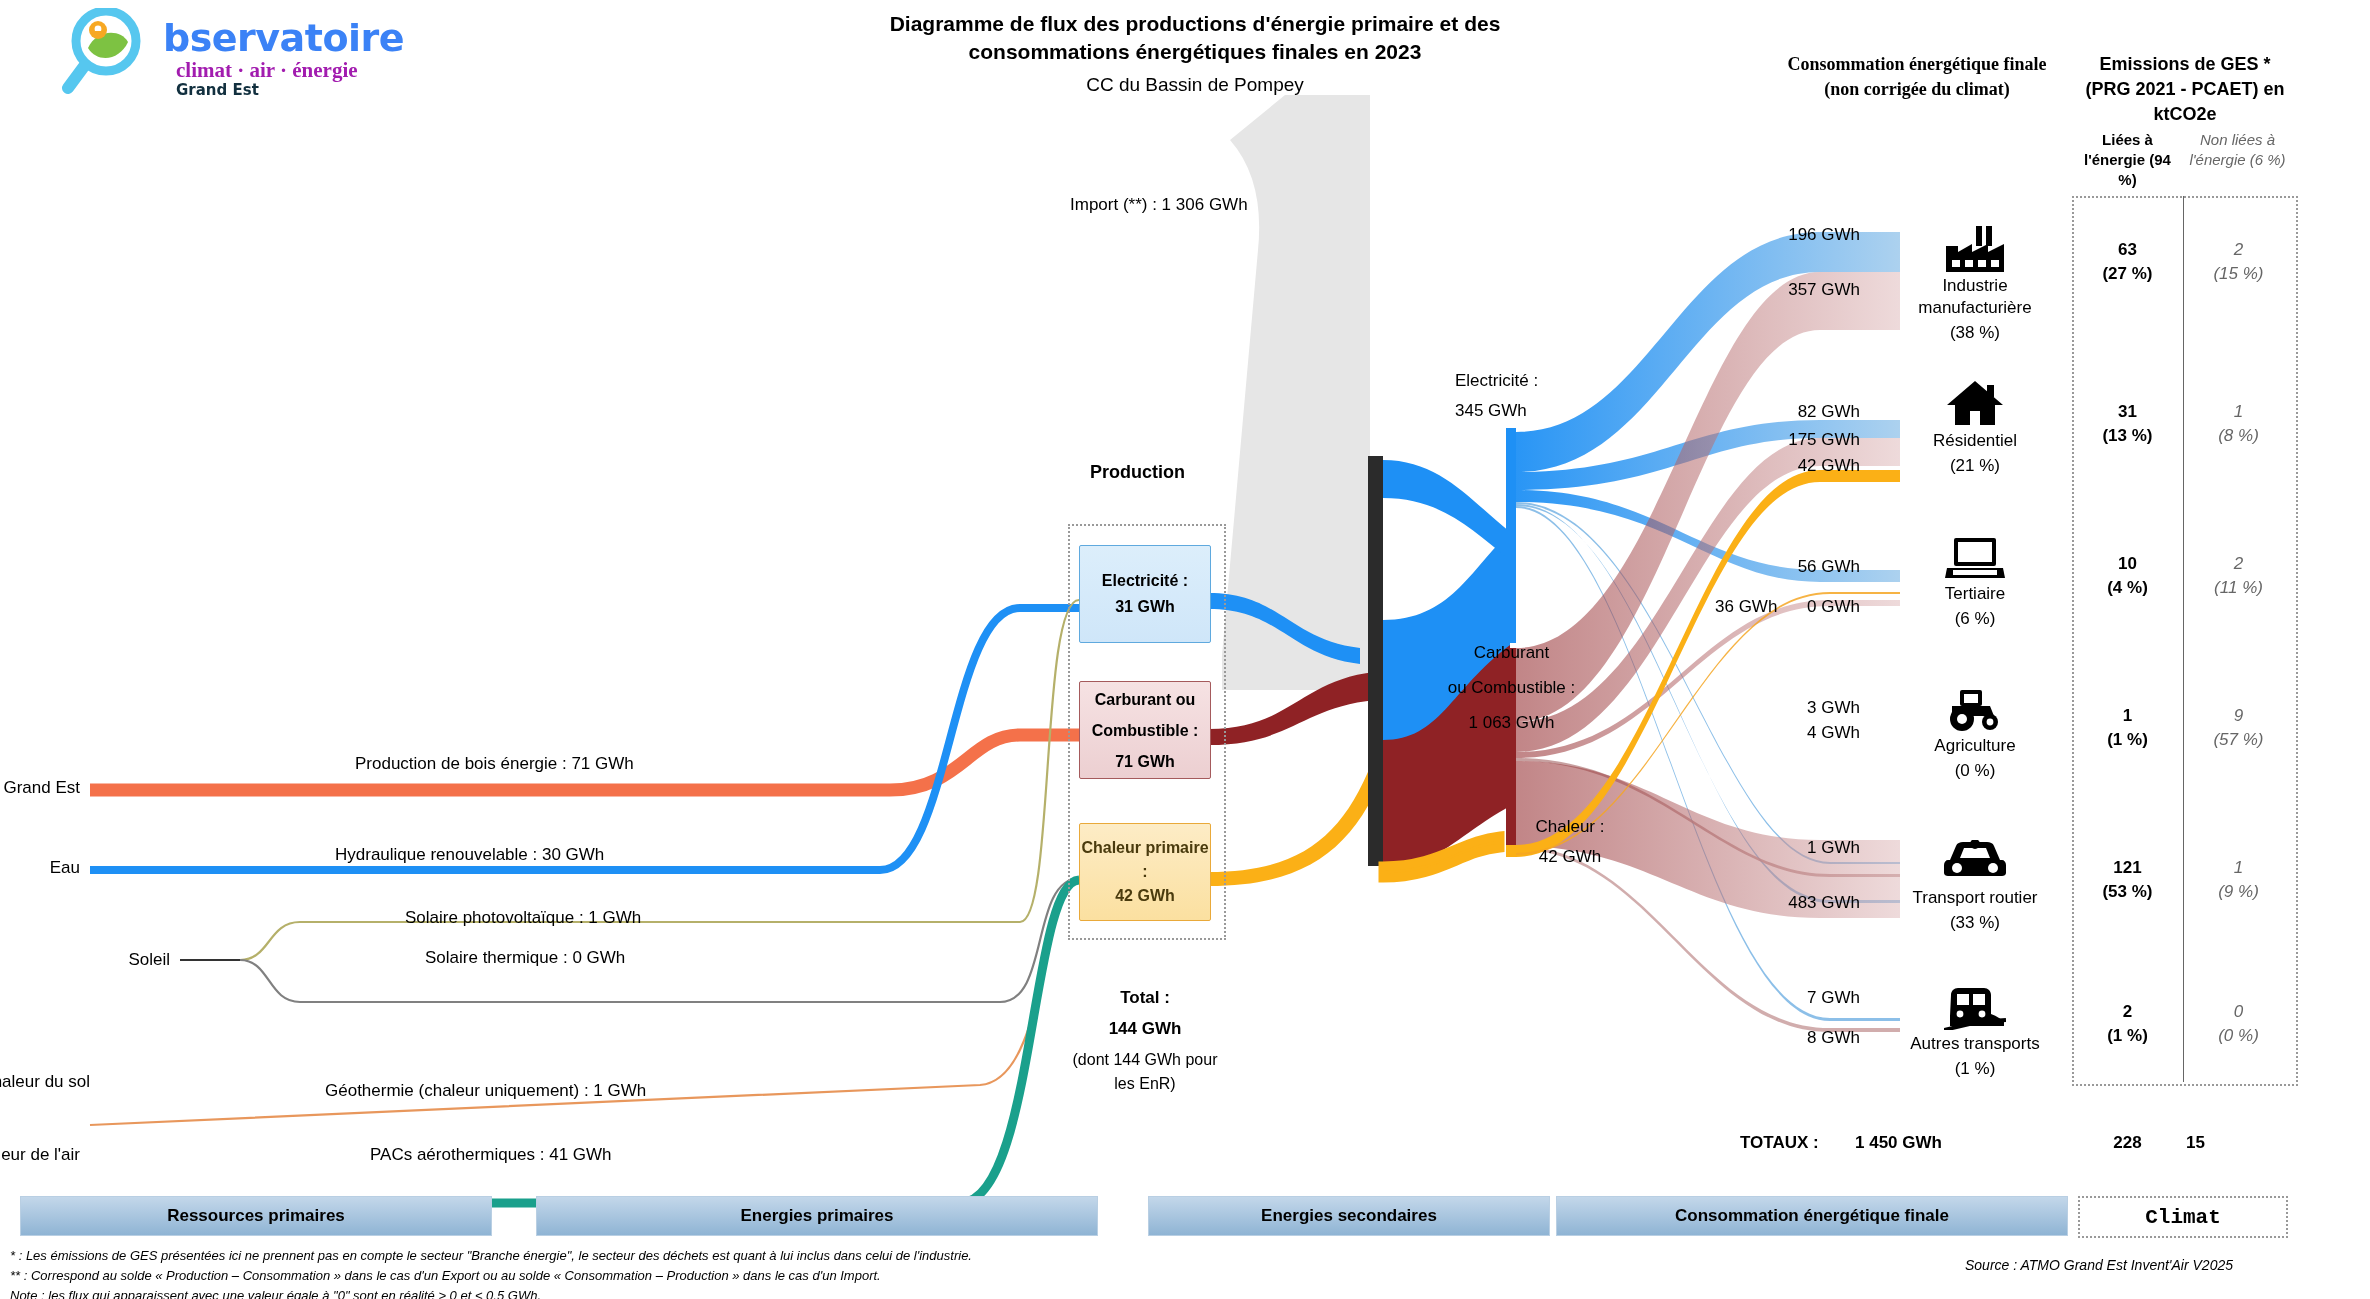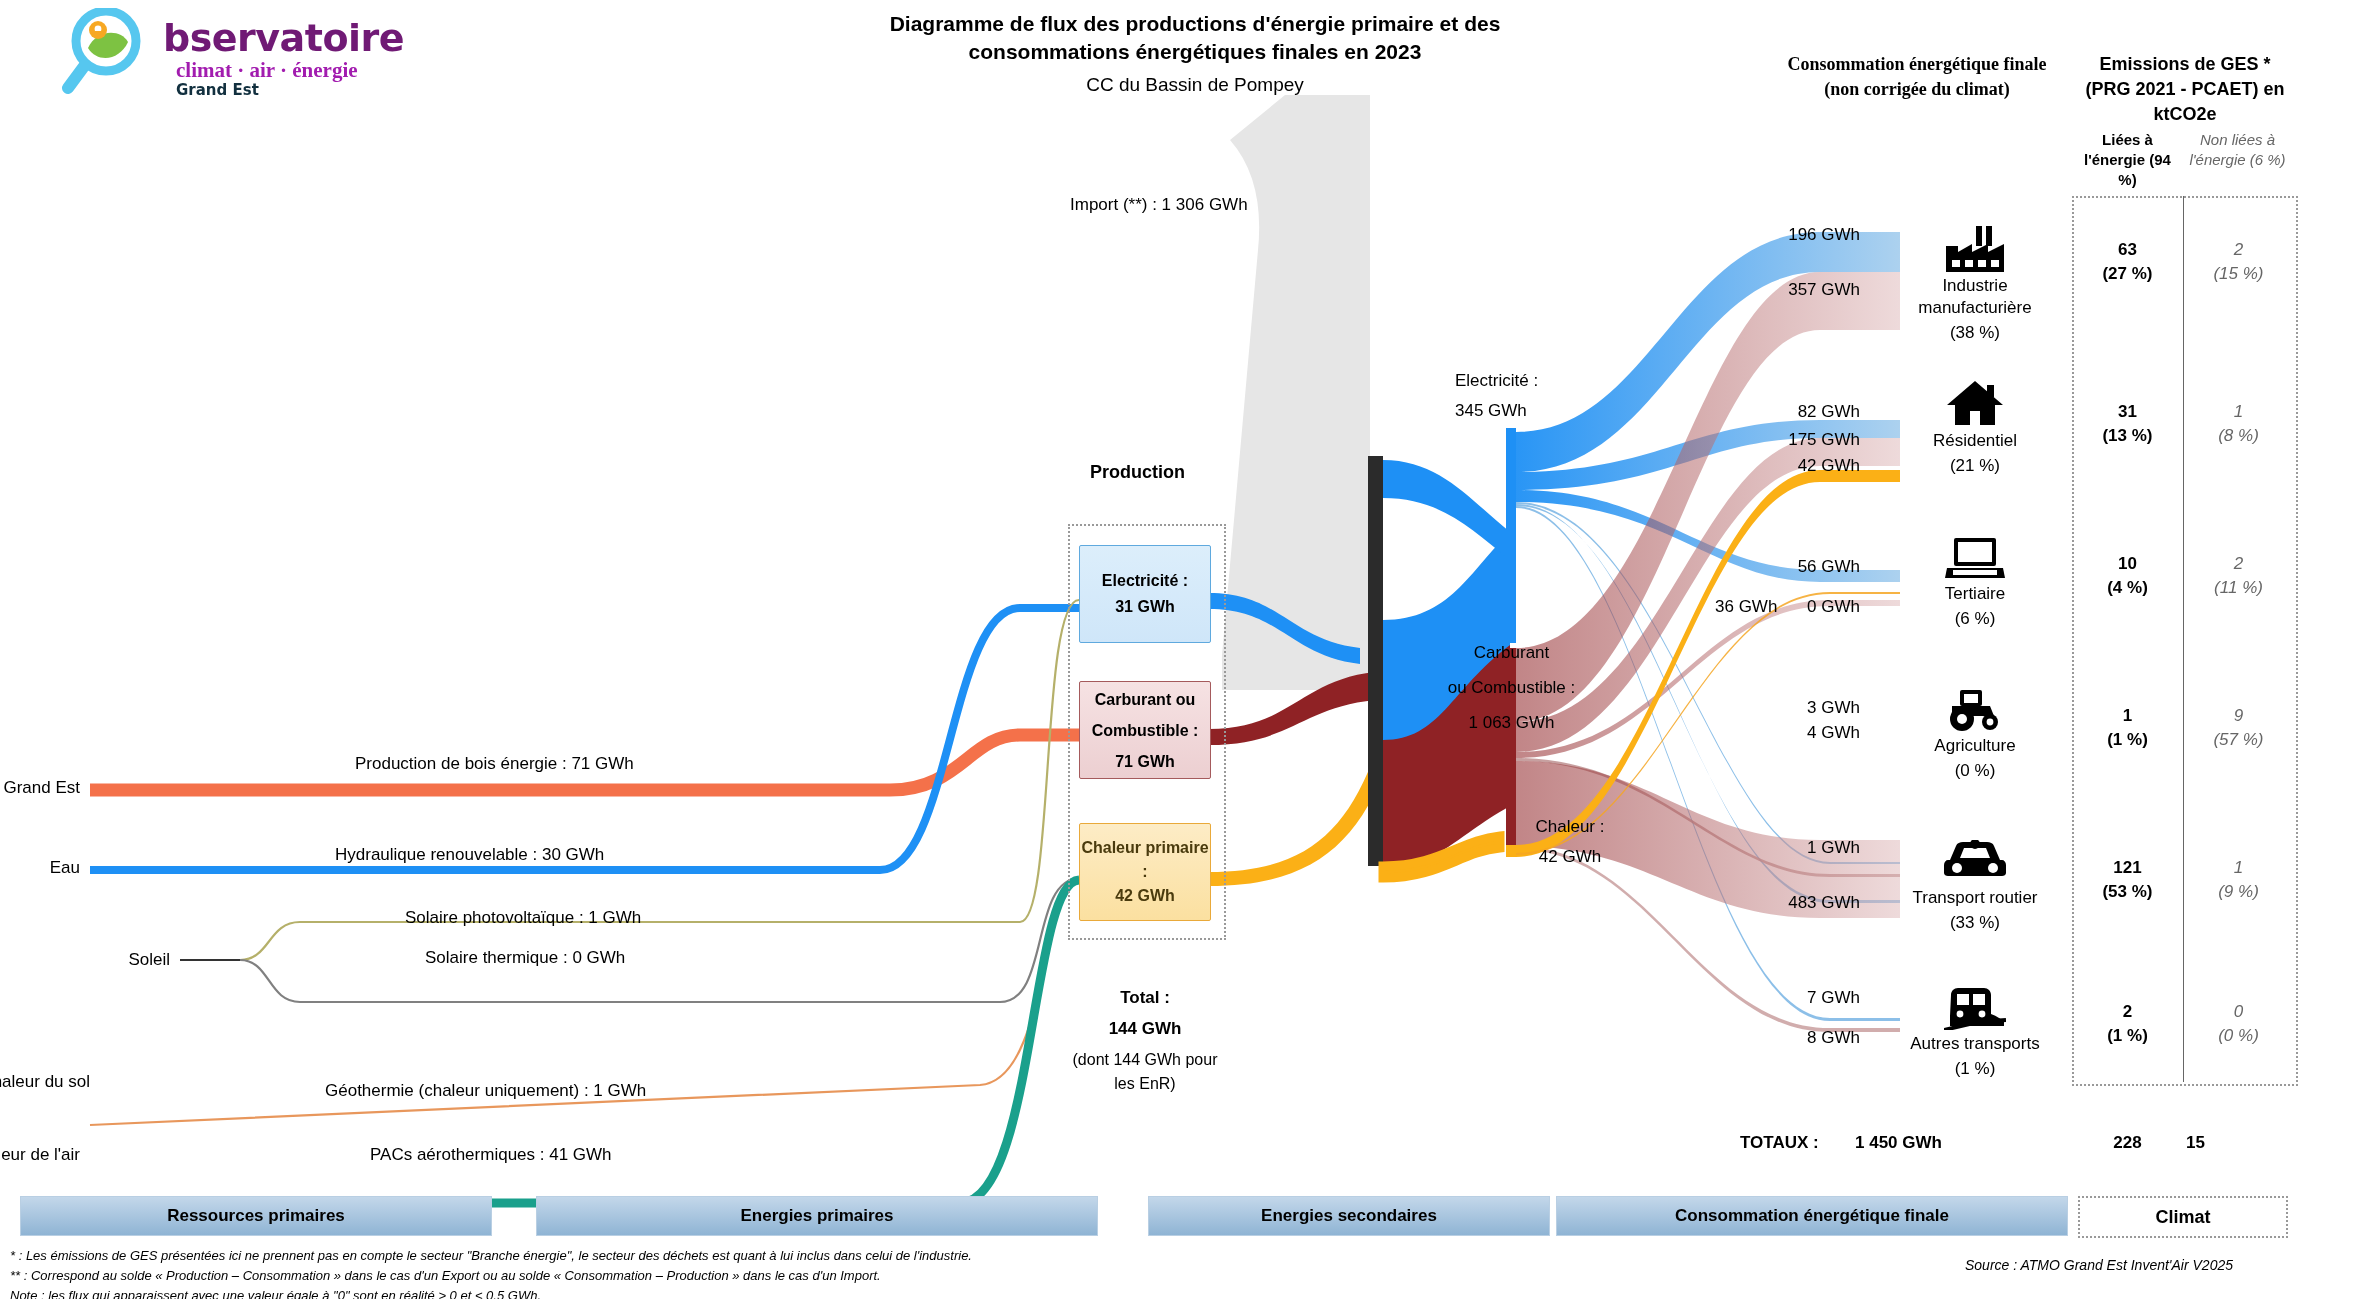--- a/index.html
+++ b/index.html
@@ -4,21 +4,21 @@
 <style>
   html,body{margin:0;padding:0;background:#fff;}
   body{width:2370px;height:1299px;position:relative;overflow:hidden;
        font-family:"Liberation Sans","DejaVu Sans",sans-serif;color:#000;}
   .abs{position:absolute;}
   #sankey-svg{position:absolute;left:0;top:0;width:2370px;height:1299px;}
 
   
   #logo{left:58px;top:8px;width:300px;height:90px;}
   #logo .lg-text{position:absolute;left:105px;top:8px;font-size:38px;font-weight:bold;
-        color:#701a75;letter-spacing:-0.5px;font-family:"DejaVu Sans",sans-serif;}
+        color:#3b82f6;letter-spacing:-0.5px;font-family:"DejaVu Sans",sans-serif;}
   #logo .lg-sub{position:absolute;left:118px;top:50px;font-size:21px;font-weight:bold;color:#a21caf;
         font-family:Liberation Serif, serif;}
   #logo .lg-sub2{position:absolute;left:118px;top:73px;font-size:15px;font-weight:bold;color:#12303f;
         font-family:"DejaVu Sans",sans-serif;}
 
   
   #main-title{left:885px;top:10px;width:620px;text-align:center;font-size:21px;font-weight:bold;line-height:28px;}
   #subtitle{left:885px;top:74px;width:620px;text-align:center;font-size:19px;}
 
   #cef-head{left:1782px;top:52px;width:270px;text-align:center;font-size:18px;font-weight:bold;line-height:25px;font-family:Liberation Serif, serif;}
@@ -65,21 +65,21 @@
   #totaux{left:1740px;top:1133px;font-size:17px;font-weight:bold;}
   #totaux-v{left:1855px;top:1133px;font-size:17px;font-weight:bold;}
   #ges-tot-a{left:2075px;top:1133px;width:105px;text-align:center;font-size:17px;font-weight:bold;}
   #ges-tot-b{left:2186px;top:1133px;width:105px;text-align:left;font-size:17px;font-weight:bold;}
 
   
   .legend-bar{position:absolute;top:1196px;height:38px;
       background:linear-gradient(to bottom,#c3d7ea,#8fb4d4);border:1px solid #b9cfe3;
       display:flex;align-items:center;justify-content:center;font-size:17px;font-weight:bold;}
   #lg-climat{position:absolute;top:1196px;height:38px;border:2px dotted #999;background:#fff;
-      display:flex;align-items:center;justify-content:center;font-size:18px;font-weight:bold;}
+      display:flex;align-items:center;justify-content:center;font-size:21px;font-weight:bold;font-family:Liberation Mono, monospace;}
   .note{position:absolute;font-size:13px;font-style:italic;white-space:nowrap;}
   #source{position:absolute;left:1965px;top:1257px;font-size:14px;font-style:italic;}
 </style>
 </head>
 <body>
 
 <svg id="sankey-svg" viewBox="0 0 2370 1299">
   <defs>
     <linearGradient id="gElecSec" x1="0" x2="1">
       <stop offset="0" stop-color="#1e90f5"></stop>

